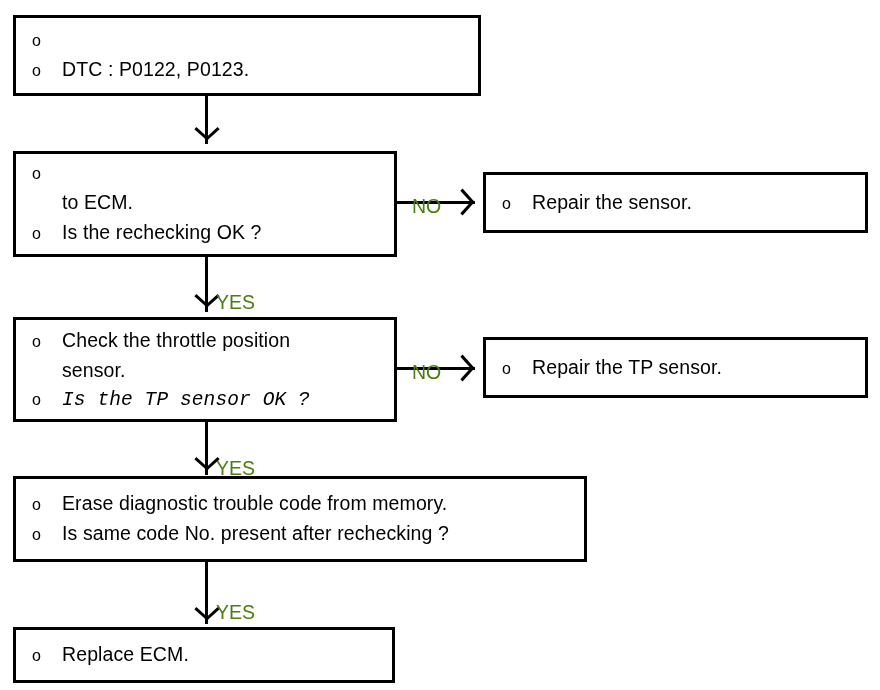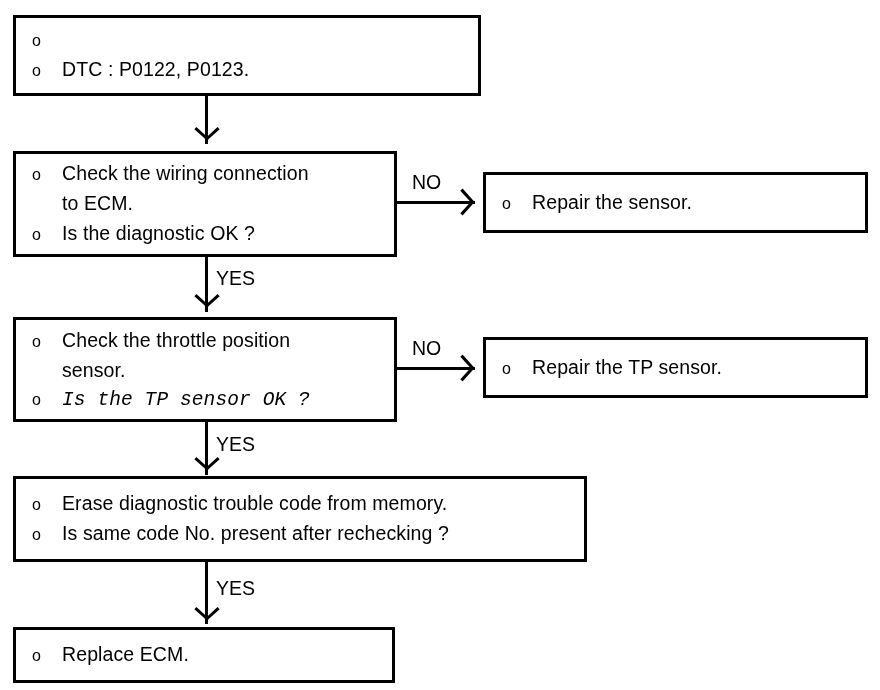--- a/index.html
+++ b/index.html
@@ -110,22 +110,23 @@
     bottom: -3px;
     transform: rotate(42deg);
     transform-origin: center top;
   }
 
   
   .edge-label {
     position: absolute;
     font-size: 19.5px;
     line-height: 20px;
-    color: #000000;
+    color: #4d7c0f;
     white-space: pre;
+    margin-top: 24px;
   }
 </style>
 </head>
 <body>
 
 <div id="canvas">
 
   <div class="box" style="left:13px; top:15px; width:468px; height:81px;">
     <div class="box-lines">
       <div class="line">
@@ -138,29 +139,28 @@
     </div>
   </div>
 
   <div class="vline" style="left:205px; top:96px; height:48px;"></div>
   <div class="arrow-down" style="left:194px; top:133px;"></div>
 
   <div class="box" style="left:13px; top:151px; width:384px; height:106px;">
     <div class="box-lines">
       <div class="line">
         <span class="bullet">o</span>
-        <span class="line-text">Check the wiring connection</span>
       </div>
       <div class="line cont">
         <span class="bullet">o</span>
         <span class="line-text">to ECM.</span>
       </div>
       <div class="line">
         <span class="bullet">o</span>
-        <span class="line-text">Is the diagnostic OK ?</span>
+        <span class="line-text">Is the rechecking OK ?</span>
       </div>
     </div>
   </div>
 
   <div class="hline" style="left:397px; top:201px; width:78px;"></div>
   <div class="arrow-right" style="left:467px; top:188px;"></div>
   <div class="edge-label" style="left:412px; top:172px;">NO</div>
 
   <div class="box" style="left:483px; top:172px; width:385px; height:61px;">
     <div class="box-lines">

